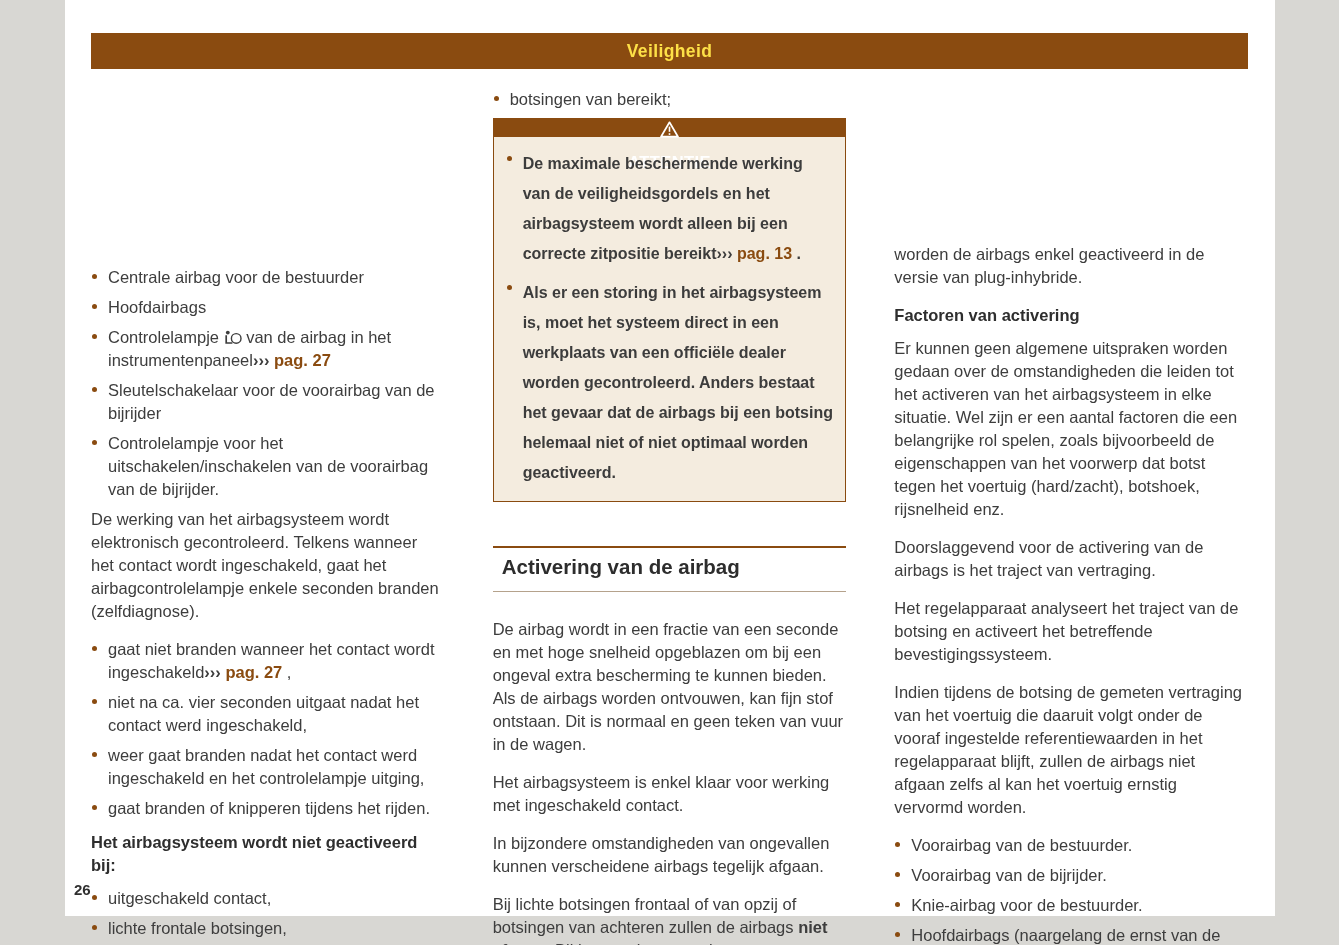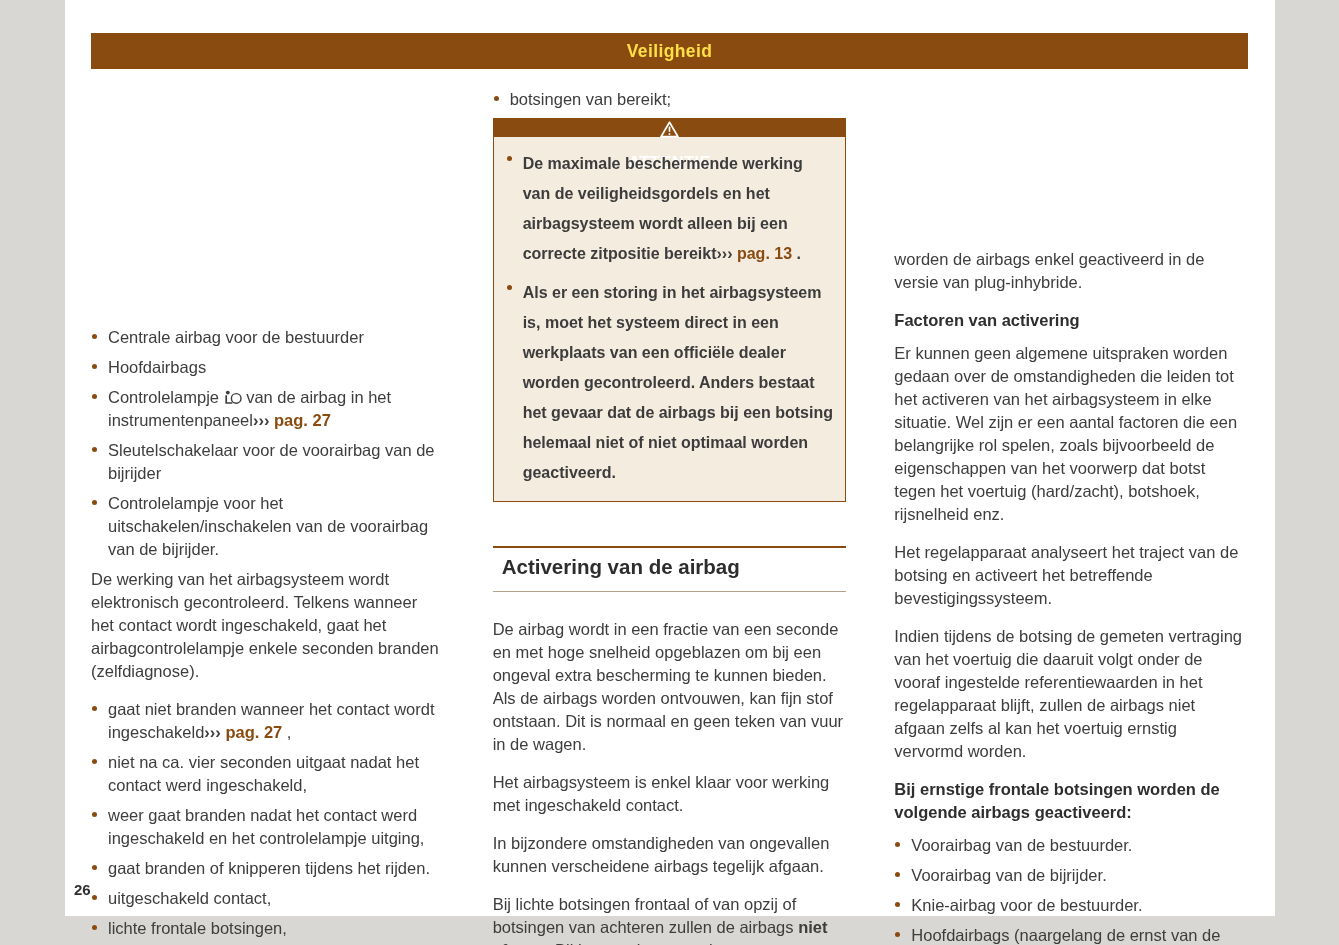--- a/index.html
+++ b/index.html
@@ -76,20 +76,21 @@
                 <circle cx="3.8" cy="2.6" r="1.9" fill="currentColor"></circle>
                 <path d="M2.2 5.2 V13 H8.4" fill="none" stroke="currentColor" stroke-width="1.7"></path>
               </svg></span><span> van de airbag in het instrumentenpaneel</span><span class="arr">›››</span><span class="link"> pag. 27</span></span></div>
         <div class="bullet"><span class="dot"></span><span class="bt"><span>Sleutelschakelaar voor de voorairbag van de bijrijder</span></span></div>
         <div class="bullet"><span class="dot"></span><span class="bt"><span>Controlelampje voor het uitschakelen/inschakelen van de voorairbag van de bijrijder.</span></span></div>
         <div class="para"><span>De werking van het airbagsysteem wordt elektronisch gecontroleerd. Telkens wanneer het contact wordt ingeschakeld, gaat het airbagcontrolelampje enkele seconden branden (zelfdiagnose).</span></div>
         <div class="bullet"><span class="dot"></span><span class="bt"><span>gaat niet branden wanneer het contact wordt ingeschakeld</span><span class="arr">›››</span><span class="link"> pag. 27</span><span> ,</span></span></div>
         <div class="bullet"><span class="dot"></span><span class="bt"><span>niet na ca. vier seconden uitgaat nadat het contact werd ingeschakeld,</span></span></div>
         <div class="bullet"><span class="dot"></span><span class="bt"><span>weer gaat branden nadat het contact werd ingeschakeld en het controlelampje uitging,</span></span></div>
         <div class="bullet"><span class="dot"></span><span class="bt"><span>gaat branden of knipperen tijdens het rijden.</span></span></div>
+        <div class="para heading"><span class="b">Het airbagsysteem wordt niet geactiveerd bij:</span></div>
         <div class="bullet"><span class="dot"></span><span class="bt"><span>uitgeschakeld contact,</span></span></div>
         <div class="bullet"><span class="dot"></span><span class="bt"><span>lichte frontale botsingen,</span></span></div>
         <div class="bullet"><span class="dot"></span><span class="bt"><span>lichte botsingen van opzij;</span></span></div>
       </div>
     <div class="col">
         <div class="bullet"><span class="dot"></span><span class="bt"><span>botsingen van bereikt;</span></span></div>
         <div class="attn">
           <div class="attn-head">
             <span class="icon-inline"><svg width="19" height="17" viewBox="0 0 19 17">
                 <path d="M9.5 1.3 L18 15.7 H1 Z" fill="none" stroke="#fff" stroke-width="1.7" stroke-linejoin="round"></path>
@@ -106,23 +107,23 @@
         <div class="section-title"><span>Activering van de airbag</span></div>
         <div class="para"><span>De airbag wordt in een fractie van een seconde en met hoge snelheid opgeblazen om bij een ongeval extra bescherming te kunnen bieden. Als de airbags worden ontvouwen, kan fijn stof ontstaan. Dit is normaal en geen teken van vuur in de wagen.</span></div>
         <div class="para"><span>Het airbagsysteem is enkel klaar voor werking met ingeschakeld contact.</span></div>
         <div class="para"><span>In bijzondere omstandigheden van ongevallen kunnen verscheidene airbags tegelijk afgaan.</span></div>
         <div class="para"><span>Bij lichte botsingen frontaal of van opzij of botsingen van achteren zullen de airbags </span><span class="b">niet afgaan</span><span>. Bij het omslaan van de wagen</span></div>
       </div>
     <div class="col">
         <div class="para"><span>worden de airbags enkel geactiveerd in de versie van plug-inhybride.</span></div>
         <div class="para heading"><span class="b">Factoren van activering</span></div>
         <div class="para"><span>Er kunnen geen algemene uitspraken worden gedaan over de omstandigheden die leiden tot het activeren van het airbagsysteem in elke situatie. Wel zijn er een aantal factoren die een belangrijke rol spelen, zoals bijvoorbeeld de eigenschappen van het voorwerp dat botst tegen het voertuig (hard/zacht), botshoek, rijsnelheid enz.</span></div>
+        <div class="para"><span>Doorslaggevend voor de activering van de airbags is het traject van vertraging.</span></div>
         <div class="para"><span>Het regelapparaat analyseert het traject van de botsing en activeert het betreffende bevestigingssysteem.</span></div>
         <div class="para"><span>Indien tijdens de botsing de gemeten vertraging van het voertuig die daaruit volgt onder de vooraf ingestelde referentiewaarden in het regelapparaat blijft, zullen de airbags niet afgaan zelfs al kan het voertuig ernstig vervormd worden.</span></div>
-        <div class="para heading"><span class="b">Bij ernstige frontale botsingen worden de volgende airbags geactiveerd:</span></div>
         <div class="bullet"><span class="dot"></span><span class="bt"><span>Voorairbag van de bestuurder.</span></span></div>
         <div class="bullet"><span class="dot"></span><span class="bt"><span>Voorairbag van de bijrijder.</span></span></div>
         <div class="bullet"><span class="dot"></span><span class="bt"><span>Knie-airbag voor de bestuurder.</span></span></div>
         <div class="bullet"><span class="dot"></span><span class="bt"><span>Hoofdairbags (naargelang de ernst van de aanrijding).</span></span></div>
       </div>
   </div>
   <div class="pagenum">26</div>
 </div>
 
 </body></html>

